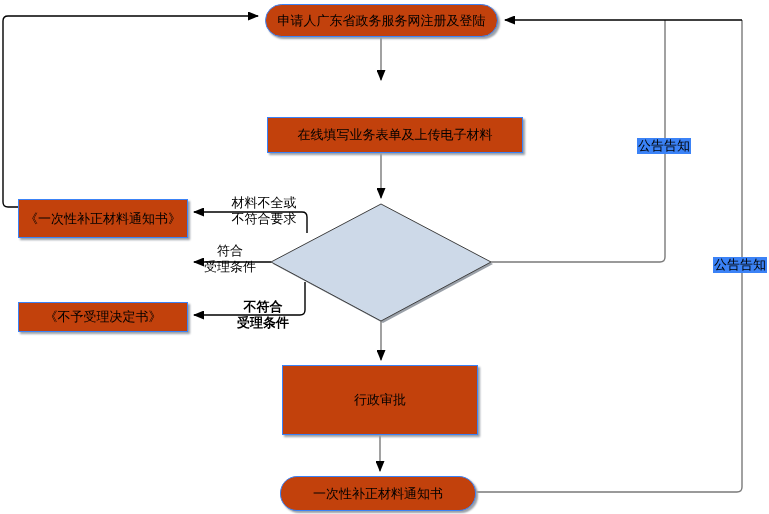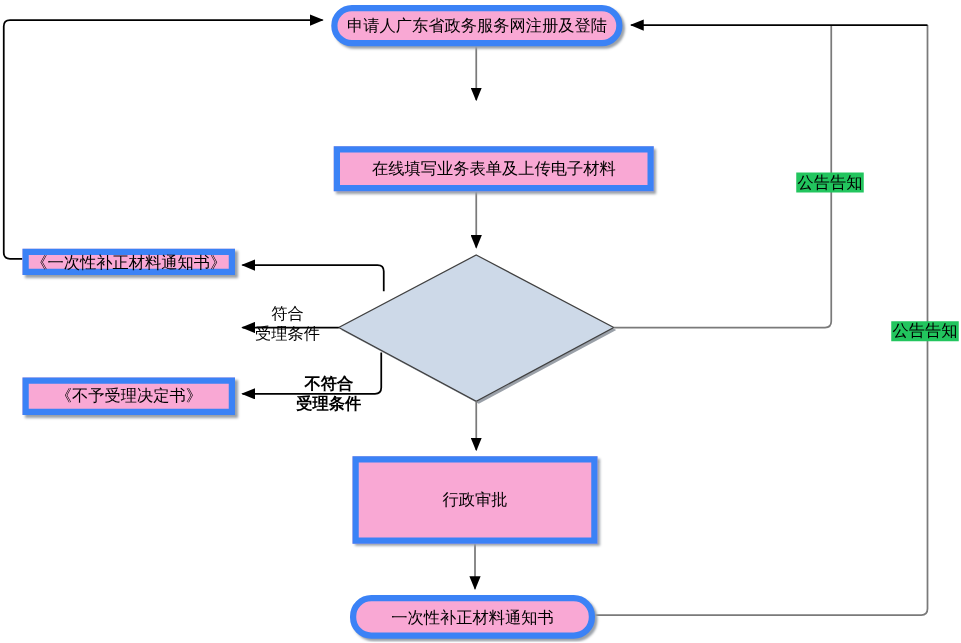--- a/index.html
+++ b/index.html
@@ -8,42 +8,42 @@
     width:769px;height:514px;
     background:#ffffff;
     font-family:"Liberation Serif","DejaVu Serif",serif;
     color:#000;
     overflow:hidden;
   }
   #wires{position:absolute;left:0;top:0;width:769px;height:514px;}
   .node{
     position:absolute;
     display:flex;align-items:center;justify-content:center;
-    background:#f9a8d4;
-    border:5px solid #3b82f6;
+    background:#c2410c;
+    border:1px solid #3b82f6;
     font-size:13px;
     text-align:center;
     box-shadow:2px 2px 2px #9aa0a8;
     box-sizing:border-box;
     line-height:1.2;
   }
   .stadium{border-radius:17px;}
   .diamond-label{
     position:absolute;
     background:transparent;border:none;box-shadow:none;
   }
   .edge-label{
     position:absolute;
     font-size:13px;
     text-align:center;
     transform:translate(-50%,-50%);
     line-height:16px;
     white-space:nowrap;
   }
-  .edge-label.knockout{background:#22c55e;padding:0 1px;}
+  .edge-label.knockout{background:#3b82f6;padding:0 1px;}
 </style>
 </head>
 <body>
 
 <div id="canvas">
 
   <svg id="wires" viewBox="0 0 769 514">
     <defs>
       <marker id="arr" markerWidth="11" markerHeight="9" refX="10" refY="4.5" orient="auto" markerUnits="userSpaceOnUse">
         <path d="M0,0 L11,4.5 L0,9 Z" fill="#000000"></path>
@@ -70,37 +70,41 @@
 
   <div class="node stadium" style="left:265px;top:4px;width:233px;height:33px;">
     <span>申请人广东省政务服务网注册及登陆</span>
   </div>
 
   <div class="node" style="left:267px;top:86px;width:256px;height:36px;margin-top:31px;">
     <span>在线填写业务表单及上传电子材料</span>
   </div>
 
 
-  <div class="node" style="left:18px;top:199px;width:170px;height:21px;">
+  <div class="node" style="left:18px;top:199px;width:170px;height:39px;">
     <span>《一次性补正材料通知书》</span>
   </div>
 
 
   <div class="node" style="left:18px;top:302px;width:170px;height:30px;">
     <span>《不予受理决定书》</span>
   </div>
 
   <div class="node" style="left:282px;top:365px;width:196px;height:70px;">
     <span>行政审批</span>
   </div>
 
   <div class="node stadium" style="left:280px;top:476px;width:196px;height:35px;">
     <span>一次性补正材料通知书</span>
   </div>
 
+  <div class="edge-label" style="left:264px;top:211px;">
+    <span>材料不全或</span><br>
+    <span>不符合要求</span>
+  </div>
 
   <div class="edge-label" style="left:230px;top:260px;font-family:Liberation Mono, monospace;">
     <span>符合</span><br>
     <span>受理条件</span>
   </div>
 
   <div class="edge-label" style="left:263px;top:315px;font-weight:bold;">
     <span>不符合</span><br>
     <span>受理条件</span>
   </div>

